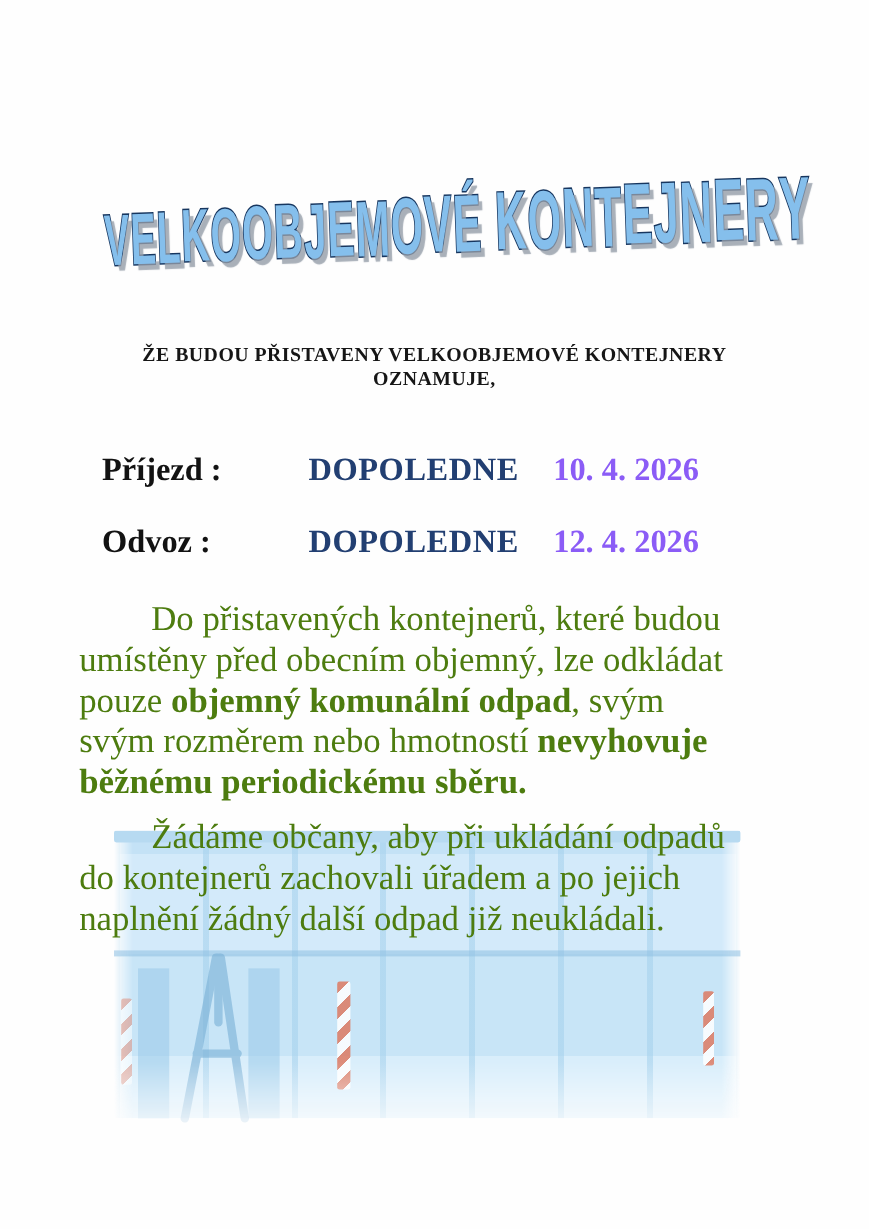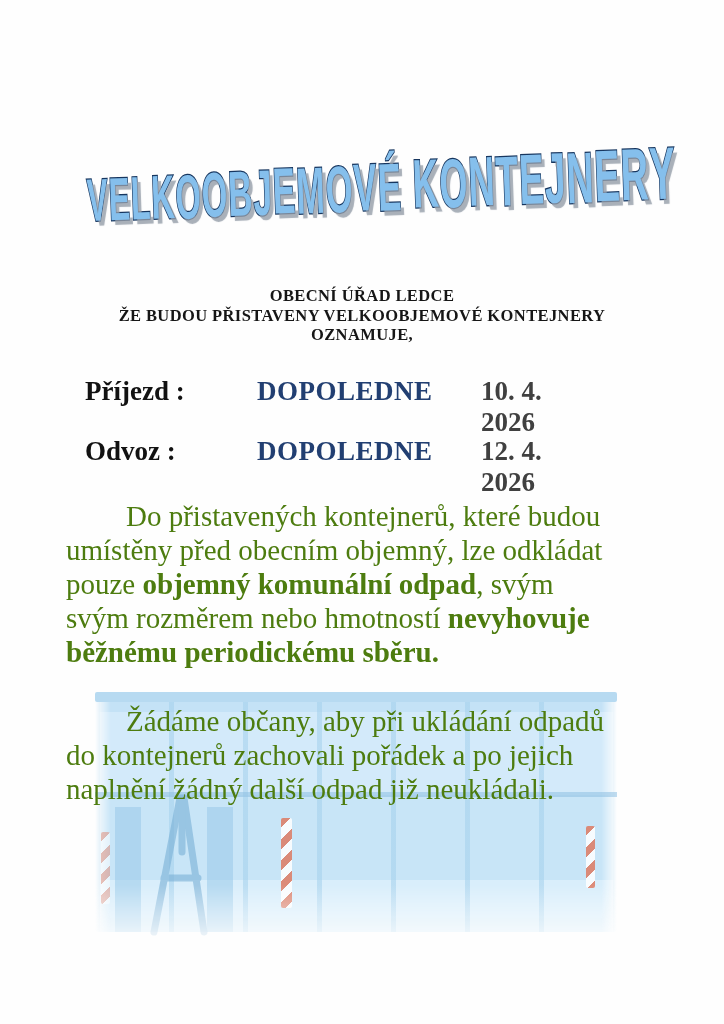--- a/index.html
+++ b/index.html
@@ -42,31 +42,31 @@
     color:#161616;
     letter-spacing:0.4px;
   }
 
   
   .sched-row{position:absolute;left:0;top:0;width:598px;height:34px;font-weight:bold;font-size:27px;}
   .row-arrival{top:376px;}
   .row-removal{top:436px;}
   .sched-label{position:absolute;left:85px;color:#121212;}
   .sched-time{position:absolute;left:257px;color:#223f72;letter-spacing:0.5px;}
-  .sched-date{position:absolute;left:461px;color:#404040;margin-left:20px;}
+  .sched-date{position:absolute;left:461px;color:#8b5cf6;}
 
   
   .body-text{
     position:absolute;
     left:66px;top:499px;width:560px;
     font-size:29px;line-height:34px;
     color:#4d7c0f;
     z-index:2;
   }
-  .para + .para{margin-top:35px;}
+  .para + .para{margin-top:12px;}
   .pline{white-space:pre;}
   .pline.indent{padding-left:60px;}
   .pline .bold{font-weight:bold;text-align:center;}
 
   
   .watermark{
     position:absolute;
     left:85px;top:692px;width:540px;height:268px;
     z-index:1;
     -webkit-mask-image:linear-gradient(to bottom,#000 72%,transparent 97%);
@@ -124,21 +124,20 @@
       </g>
     </svg>
     <div class="hazard hz-left"></div>
     <div class="hazard hz-mid"></div>
     <div class="hazard hz-right"></div>
   </div>
 
   <div class="wordart"><span style="font-size: 60px;">V</span><span style="font-size: 60.6087px;">E</span><span style="font-size: 61.2174px;">L</span><span style="font-size: 61.8261px;">K</span><span style="font-size: 62.4348px;">O</span><span style="font-size: 63.0435px;">O</span><span style="font-size: 63.6522px;">B</span><span style="font-size: 64.2609px;">J</span><span style="font-size: 64.8696px;">E</span><span style="font-size: 65.4783px;">M</span><span style="font-size: 66.087px;">O</span><span style="font-size: 66.6957px;">V</span><span style="font-size: 67.3043px;">É</span><span style="font-size: 67.913px;"> </span><span style="font-size: 68.5217px;">K</span><span style="font-size: 69.1304px;">O</span><span style="font-size: 69.7391px;">N</span><span style="font-size: 70.3478px;">T</span><span style="font-size: 70.9565px;">E</span><span style="font-size: 71.5652px;">J</span><span style="font-size: 72.1739px;">N</span><span style="font-size: 72.7826px;">E</span><span style="font-size: 73.3913px;">R</span><span style="font-size: 74px;">Y</span></div>
 
   <div class="announce">
-    <div>OBECNÍ ÚŘAD LEDCE</div>
     <div>ŽE BUDOU PŘISTAVENY VELKOOBJEMOVÉ KONTEJNERY</div>
     <div>OZNAMUJE,</div>
   </div>
 
   <div class="sched-row row-arrival">
     <span class="sched-label">Příjezd :</span>
     <span class="sched-time">DOPOLEDNE</span>
     <span class="sched-date">10. 4. 2026</span>
   </div>
   <div class="sched-row row-removal">
@@ -150,18 +149,18 @@
   <div class="body-text">
       <div class="para">
         <div class="pline indent"><span>Do přistavených kontejnerů, které budou</span></div>
         <div class="pline"><span>umístěny před obecním objemný, lze odkládat</span></div>
         <div class="pline"><span>pouze </span><span class="bold">objemný komunální odpad</span><span>, svým</span></div>
         <div class="pline"><span>svým rozměrem nebo hmotností </span><span class="bold">nevyhovuje</span></div>
         <div class="pline"><span class="bold">běžnému periodickému sběru.</span></div>
       </div>
       <div class="para">
         <div class="pline indent"><span>Žádáme občany, aby při ukládání odpadů</span></div>
-        <div class="pline"><span>do kontejnerů zachovali pořádek a po jejich</span></div>
+        <div class="pline"><span>do kontejnerů zachovali úřadem a po jejich</span></div>
         <div class="pline"><span>naplnění žádný další odpad již neukládali.</span></div>
       </div>
     </div>
 
 </div>
 
 </body></html>

